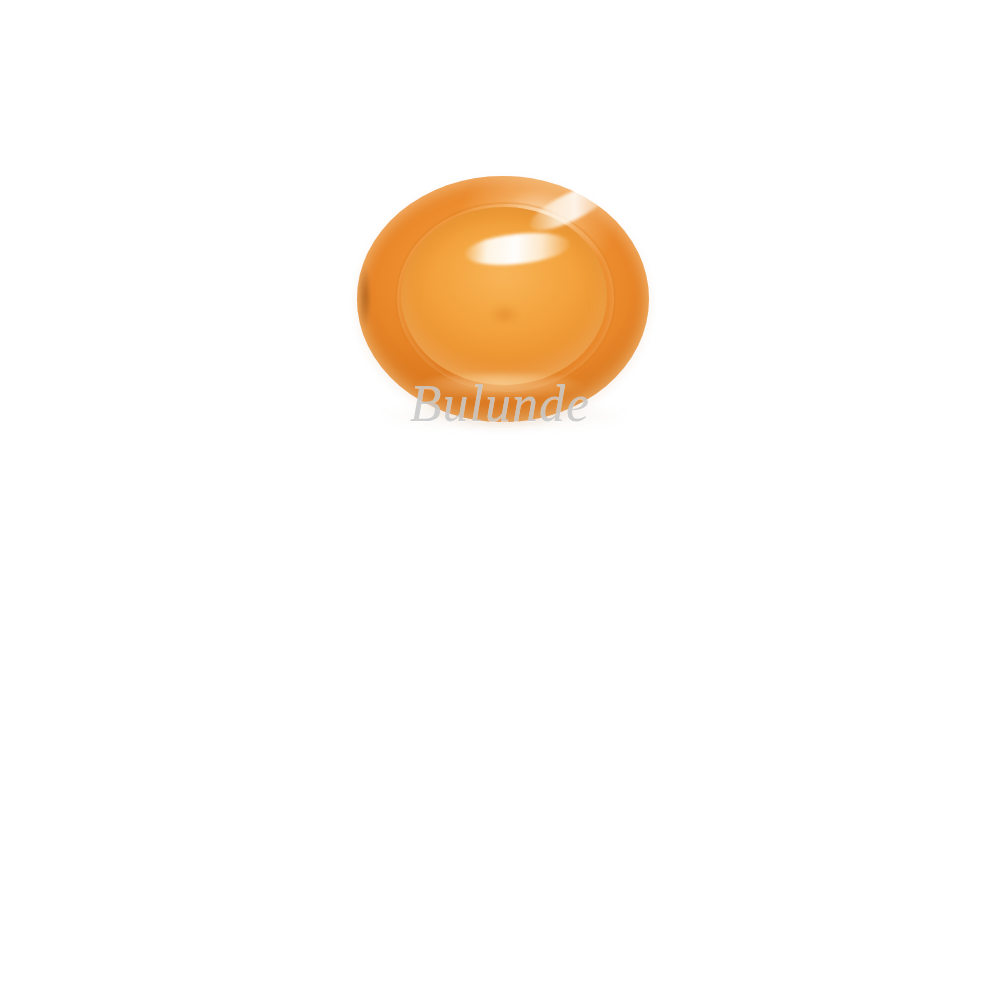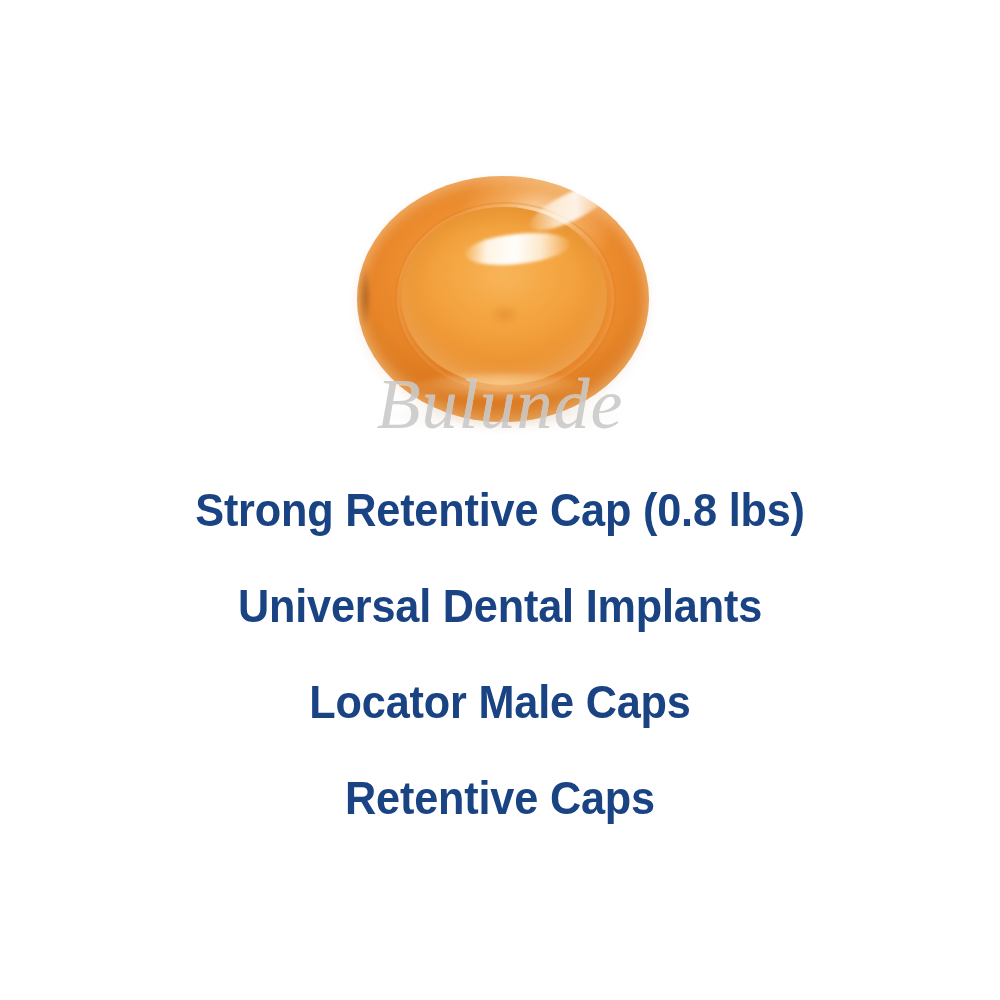--- a/index.html
+++ b/index.html
@@ -187,21 +187,21 @@
   
   #watermark {
     position: absolute;
     left: 0;
     top: 366px;
     width: 1000px;
     text-align: center;
     font-family: "Liberation Serif", "DejaVu Serif", serif;
     font-style: italic;
     font-weight: 400;
-    font-size: 72px;
+    font-size: 52px;
     line-height: 76px;
     letter-spacing: 1px;
     color: #c9c9c9;
     opacity: 0.88;
     text-shadow: 0 1px 0 rgba(255,255,255,0.55);
     user-select: none;
     pointer-events: none;
   }
 
   
@@ -244,20 +244,14 @@
       </div>
       <div class="cap-hl-crescent"></div>
       <div class="cap-hl-rim"></div>
       <div class="cap-hl-bottom"></div>
     </div>
 
     <div id="watermark">Bulunde</div>
 
   </div>
 
-  <div id="caption-block">
-    <div class="caption-line">Strong Retentive Cap (0.8 lbs)</div>
-    <div class="caption-line">Universal Dental Implants</div>
-    <div class="caption-line">Locator Male Caps</div>
-    <div class="caption-line">Retentive Caps</div>
-  </div>
 
 </div>
 
 </body></html>

